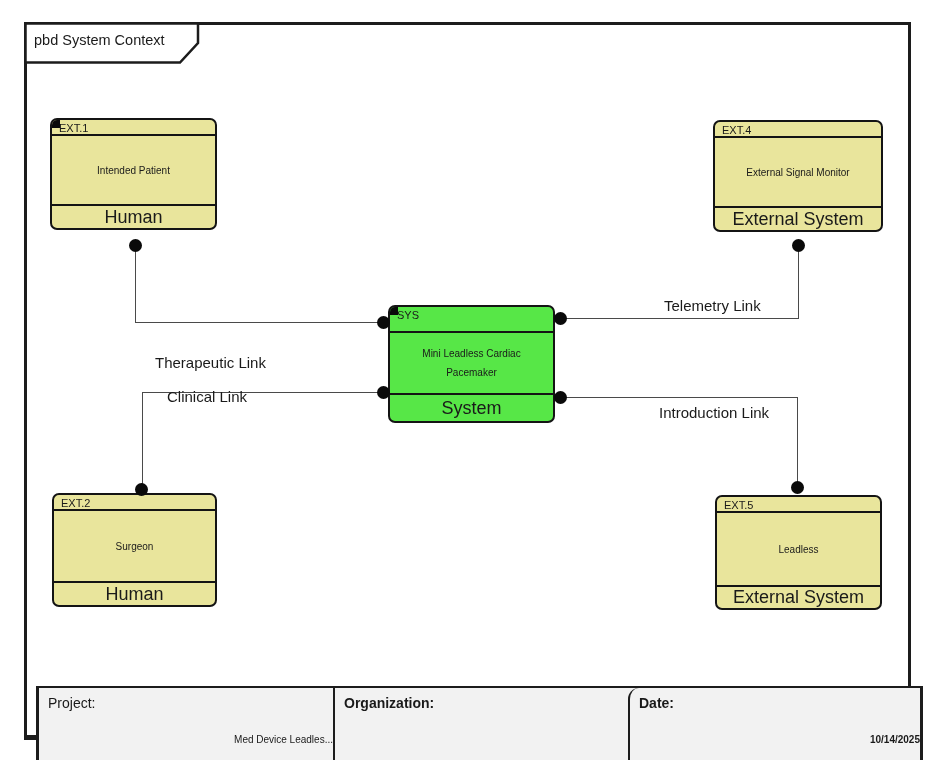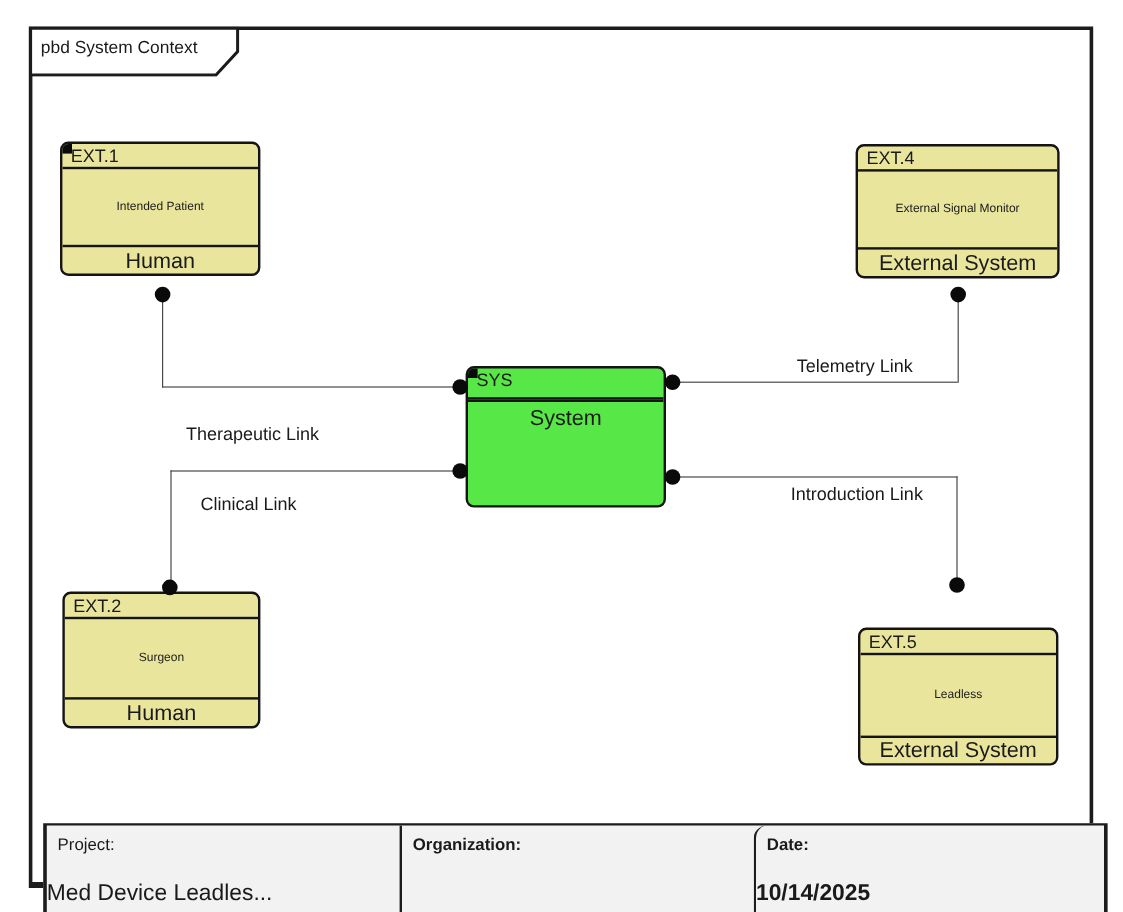--- a/index.html
+++ b/index.html
@@ -13,39 +13,39 @@
   
   .tab{position:absolute;left:24px;top:22px;width:178px;height:42px;}
   .tab svg{display:block;}
   .tab-text{position:absolute;left:10px;top:10px;font-size:14.5px;white-space:nowrap;}
 
   
   .block{position:absolute;box-sizing:border-box;border:2.5px solid var(--block-border,#141414);
          border-radius:7px;display:flex;flex-direction:column;overflow:hidden;}
   .block.ext{background:var(--external-fill,#e9e59c);}
   .block.sys{background:var(--system-fill,#57e747);}
-  .block .hdr{position:relative;box-sizing:border-box;padding:2px 0 0 7px;font-size:15px;
+  .block .hdr{position:relative;box-sizing:border-box;padding:2px 0 0 7px;font-size:11px;
               border-bottom:2px solid var(--block-border,#141414);flex:0 0 auto;}
   .block .body{flex:1 1 auto;display:flex;align-items:center;justify-content:center;text-align:center;
                font-size:10px;line-height:19px;}
   .block .ftr{box-sizing:border-box;border-top:2px solid var(--block-border,#141414);
               display:flex;align-items:center;justify-content:center;font-size:18px;flex:0 0 auto;}
   .notch{position:absolute;left:-1px;top:-1px;width:9px;height:9px;background:#0a0a0a;}
 
   
   .line{position:absolute;background:var(--line-color,#4a4a4a);}
   .dot{position:absolute;width:13px;height:13px;border-radius:50%;background:#0a0a0a;}
   .link-label{position:absolute;font-size:15px;white-space:nowrap;}
 
   
   .sheet-footer{position:absolute;left:36px;top:645px;width:887px;height:95px;box-sizing:border-box;
                 background:var(--footer-bg,#f2f2f2);border:3px solid var(--frame-border,#1c1c1c);
                 border-top-width:2px;border-bottom-width:5px;display:flex;margin-top:41px;}
   .cell{position:relative;box-sizing:border-box;padding:7px 0 0 9px;font-size:14px;}
-  .cell .value{position:absolute;left:0;right:0;top:46px;text-align:left;font-size:19px;}
+  .cell .value{position:absolute;left:0;right:0;top:46px;text-align:right;font-size:10px;}
   .cell2{border-left:2px solid var(--frame-border,#1c1c1c);font-weight:bold;}
 </style>
 </head>
 <body>
 
 <div id="canvas">
 
   <div class="frame"></div>
 
   <div class="tab">
@@ -59,21 +59,21 @@
   <div class="line" style="left:135px;top:322px;width:250px;height:1px;"></div>
   <div class="line" style="left:798px;top:246px;width:1px;height:73px;"></div>
   <div class="line" style="left:561px;top:318px;width:237px;height:1px;"></div>
   <div class="line" style="left:142px;top:392px;width:243px;height:1px;"></div>
   <div class="line" style="left:142px;top:392px;width:1px;height:98px;"></div>
   <div class="line" style="left:561px;top:397px;width:237px;height:1px;"></div>
   <div class="line" style="left:797px;top:397px;width:1px;height:91px;"></div>
 
   <div class="link-label" style="left:155px;top:330px;margin-top:24px;">Therapeutic Link</div>
   <div class="link-label" style="left:664px;top:297px;">Telemetry Link</div>
-  <div class="link-label" style="left:167px;top:412px;text-align:right;">Clinical Link</div>
+  <div class="link-label" style="left:167px;top:388px;text-align:right;">Clinical Link</div>
   <div class="link-label" style="left:659px;top:404px;">Introduction Link</div>
 
   <div class="block ext" style="left:50px;top:118px;width:167px;height:112px;">
     <div class="notch"></div>
     <div class="hdr">EXT.1</div>
     <div class="body">
         <span style="max-width:150px;">Intended Patient</span>
       </div>
     <div class="ftr" style="height:24px;">Human</div>
   </div>
@@ -82,32 +82,35 @@
     <div class="hdr">EXT.4</div>
     <div class="body">
         <span style="max-width:132px;">External Signal Monitor</span>
       </div>
     <div class="ftr" style="height:24px;">External System</div>
   </div>
 
   <div class="block sys" style="left:388px;top:305px;width:167px;height:118px;">
     <div class="notch"></div>
     <div class="hdr" style="height:26px;">SYS</div>
+    <div class="body">
+        <span style="max-width:135px;">Mini Leadless Cardiac Pacemaker</span>
+      </div>
     <div class="ftr" style="height:28px;">System</div>
   </div>
 
   <div class="block ext" style="left:52px;top:493px;width:165px;height:114px;">
     <div class="hdr">EXT.2</div>
     <div class="body">
         <span style="max-width:150px;">Surgeon</span>
       </div>
     <div class="ftr" style="height:24px;">Human</div>
   </div>
 
-  <div class="block ext" style="left:715px;top:495px;width:167px;height:115px;margin-top:28px;">
+  <div class="block ext" style="left:715px;top:495px;width:167px;height:115px;">
     <div class="hdr">EXT.5</div>
     <div class="body">
         <span style="max-width:150px;">Leadless</span>
       </div>
     <div class="ftr" style="height:23px;">External System</div>
   </div>
 
   <div class="dot" style="left:129px;top:239px;"></div>
   <div class="dot" style="left:377px;top:316px;"></div>
   <div class="dot" style="left:377px;top:386px;"></div>

